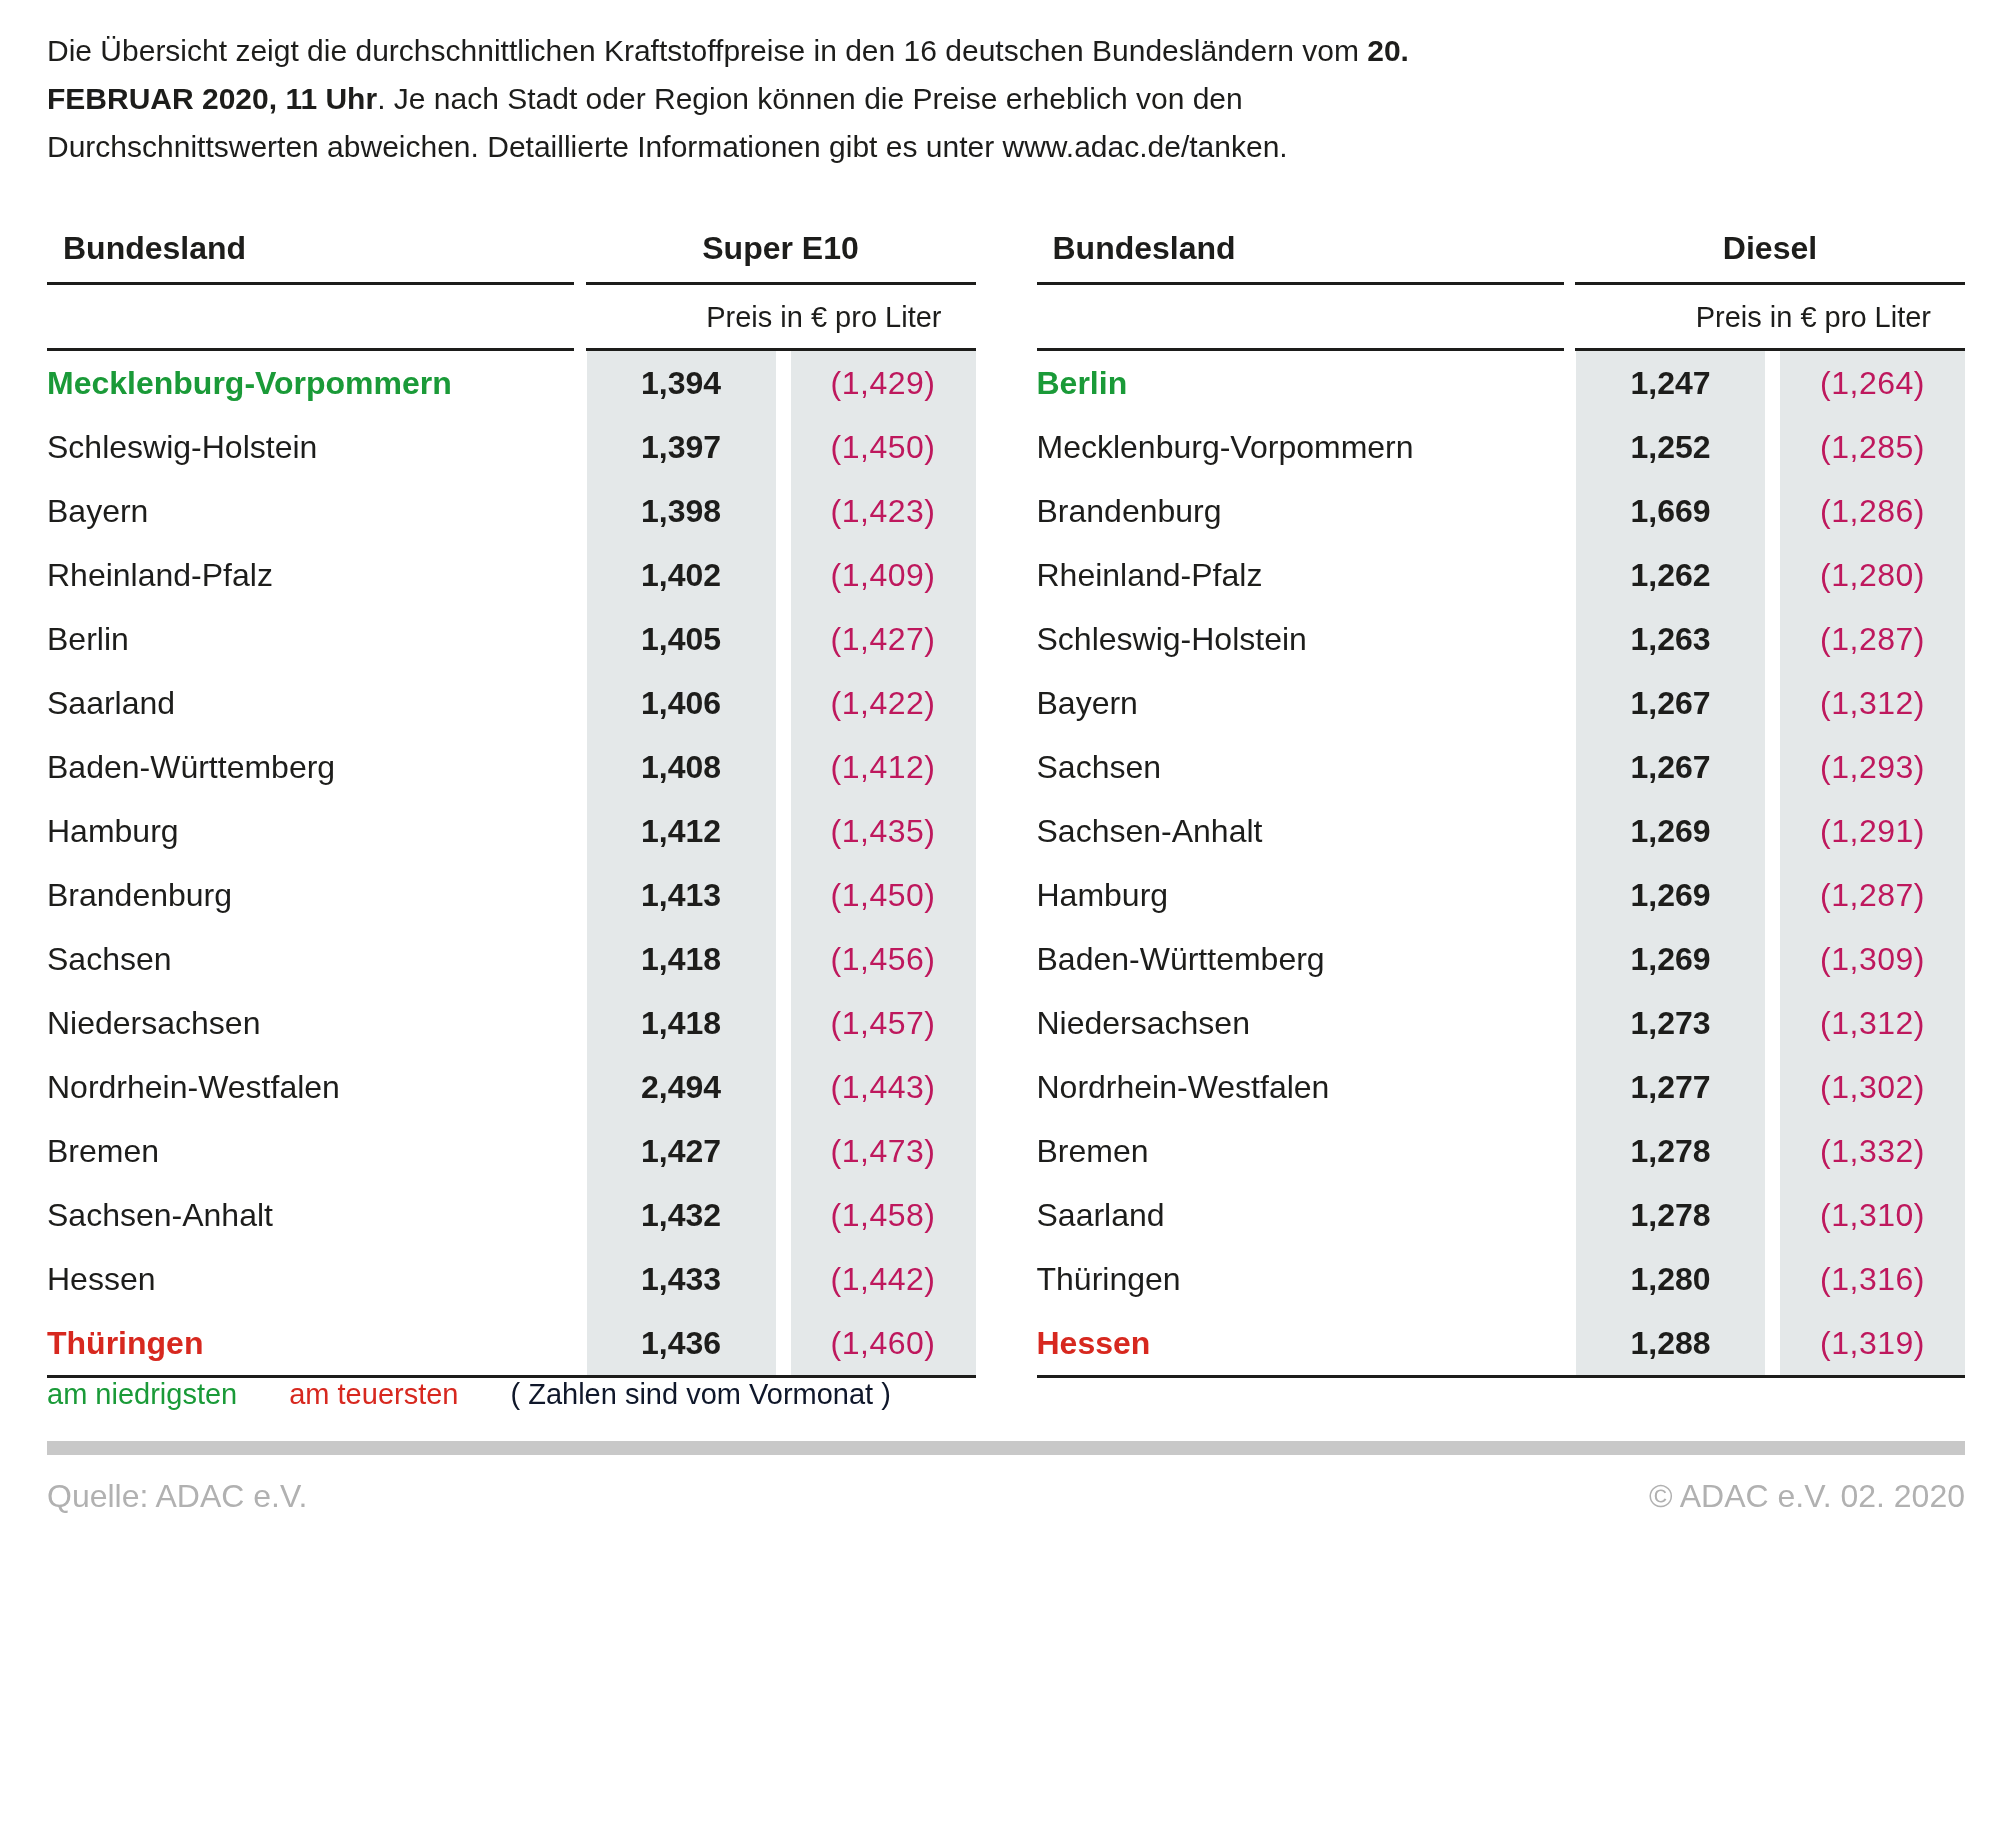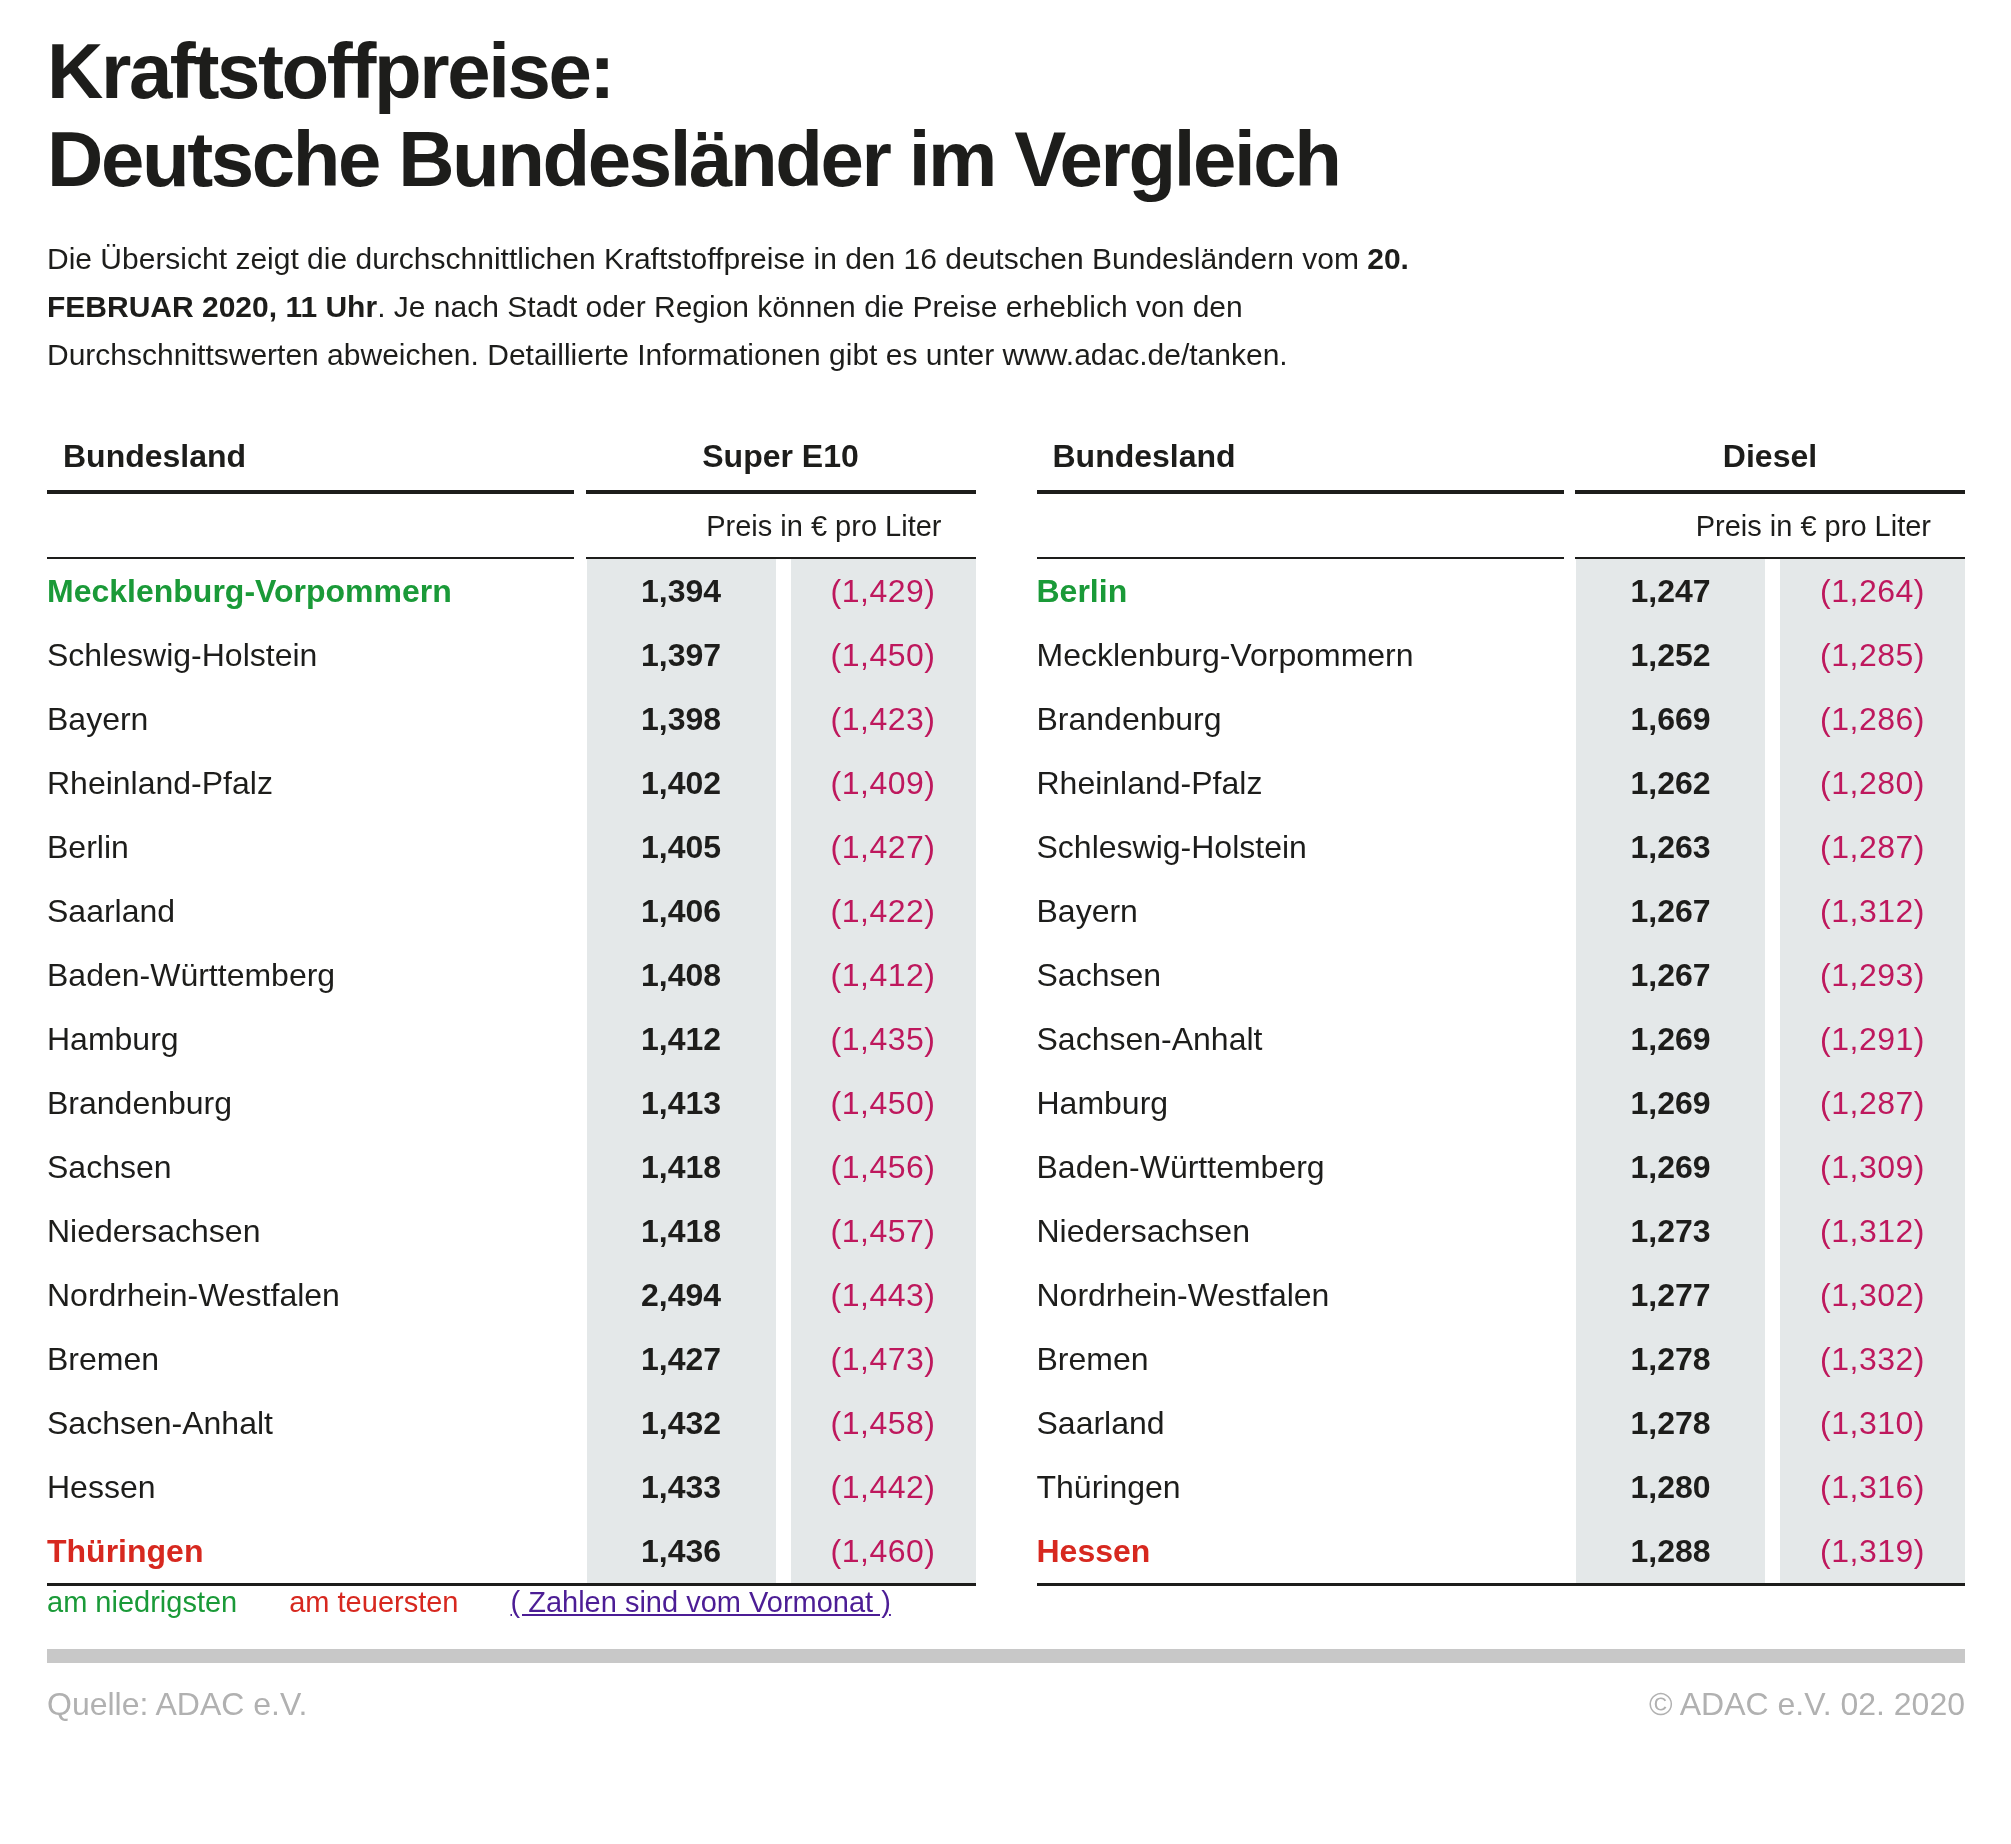--- a/index.html
+++ b/index.html
@@ -36,30 +36,29 @@
   .trow .prev {
     width:185px; background:var(--colbg,#e4e8e9); color:#be185d;
     display:flex; align-items:center; justify-content:center; letter-spacing:0.5px;
   }
   .trow.lowest .name  { color:var(--green,#1a9a38); font-weight:bold; }
   .trow.highest .name { color:var(--red,#d7281f);  font-weight:bold; }
   .bottom-rule { height:2.8px; background:#1d1d1b; }
   .legend { display:flex; align-items:baseline; gap:52px; font-size:29px; }
   .legend .lg-low  { color:var(--green,#1a9a38); }
   .legend .lg-high { color:var(--red,#d7281f); }
-  .legend .lg-note { color:#4c1d95;text-decoration:underline; }
+  .legend .lg-note { color:#0f172a; }
   .divider { height:14px; background:var(--divider,#c8c8c8); margin-top:30px; }
   .footer { display:flex; justify-content:space-between; font-size:32px; color:var(--gray,#b1b1b1); margin-top:23px; }
 </style>
 </head>
 <body>
 
 <div class="page">
 
-  <h1 class="title"><span>Kraftstoffpreise:</span><br><span>Deutsche Bundesländer im Vergleich</span></h1>
 
   <p class="intro"><span>Die Übersicht zeigt die durchschnittlichen Kraftstoffpreise in den 16 deutschen Bundesländern vom </span><b>20. FEBRUAR 2020, 11 Uhr</b><span>. Je nach Stadt oder Region können die Preise erheblich von den Durchschnittswerten abweichen. Detaillierte Informationen gibt es unter www.adac.de/tanken.</span></p>
 
   <div class="tables">
 
     <section class="price-table">
       <div class="thead">
         <span class="bl">Bundesland</span>
         <span class="fuel">Super E10</span>
       </div>

